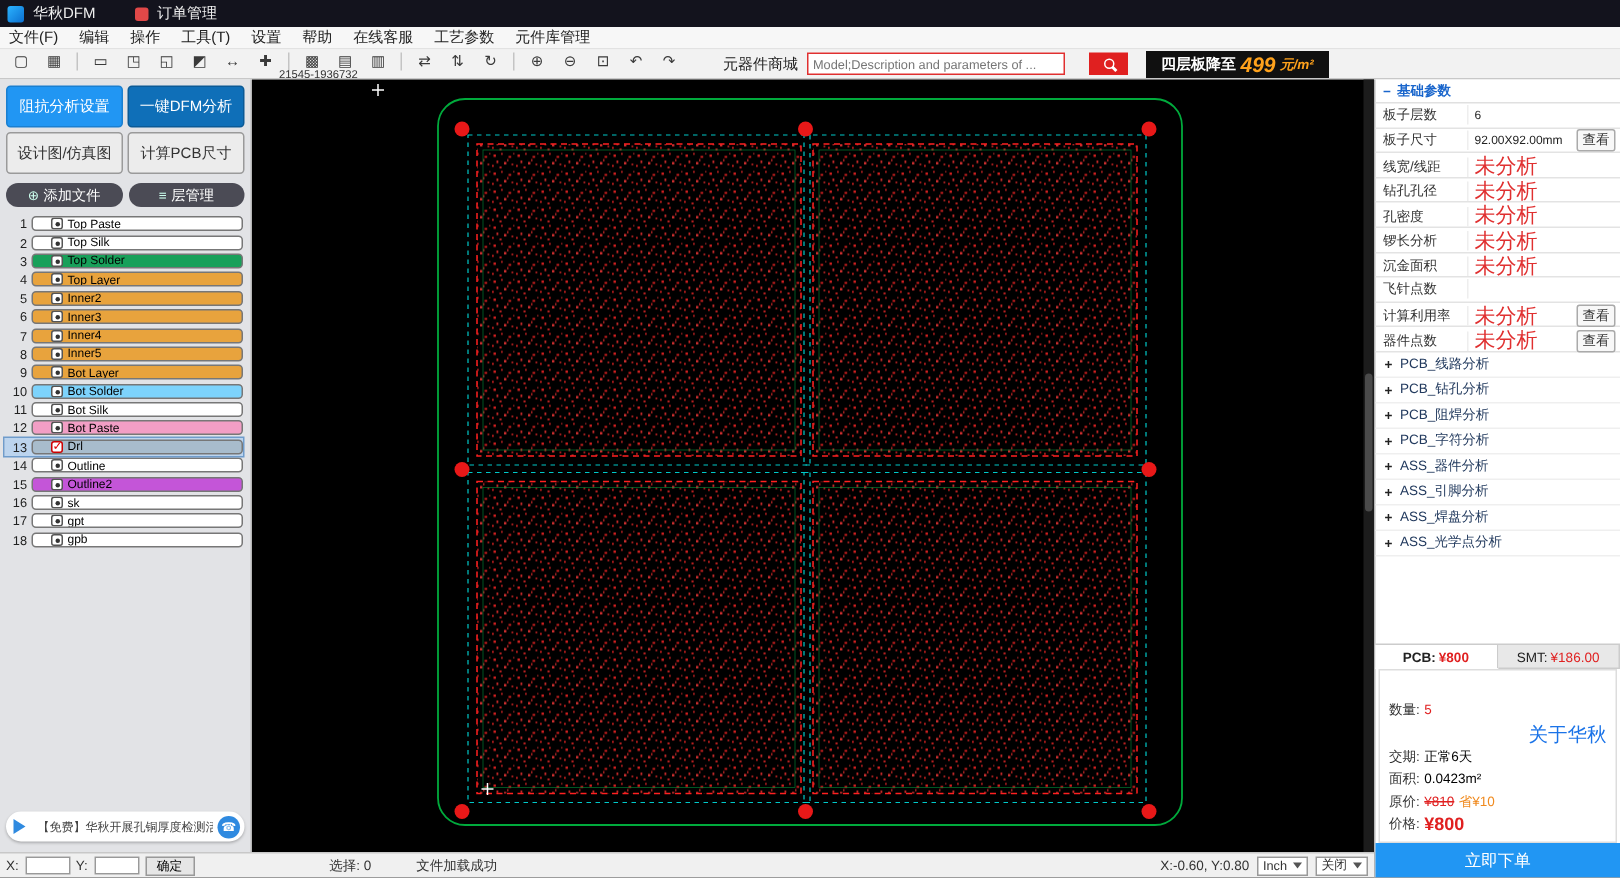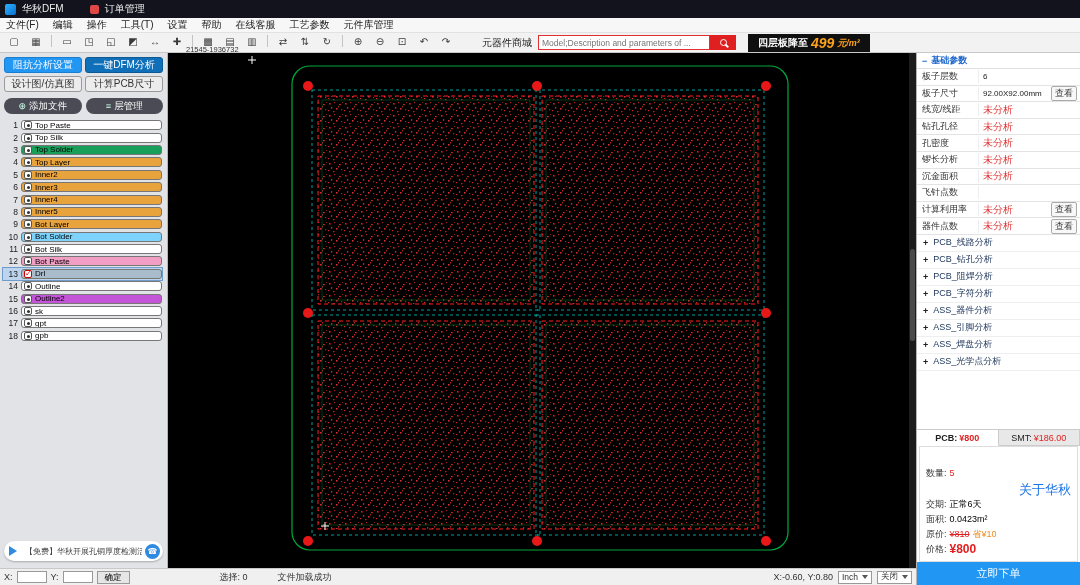--- a/index.html
+++ b/index.html
@@ -21,48 +21,48 @@
   .menubar{position:absolute;top:18px;left:0;right:0;height:15px;background:#f7f7f7;border-bottom:1px solid #e2e2e2;
     display:flex;align-items:center;font-size:10px;color:#222;padding-left:6px;gap:14px;}
   .menubar span{cursor:default;}
 
   
   .toolbar{position:absolute;top:33px;left:0;right:0;height:20px;background:#f2f2f2;border-bottom:1px solid #c8c8c8;
     display:flex;align-items:flex-start;padding:1px 0 0 4px;gap:2px;}
   .tool{width:20px;height:14px;display:flex;align-items:center;justify-content:center;font-size:10px;color:#3a3a3a;}
   .tsep{width:1px;height:12px;background:#c4c4c4;margin:1px 3px 0 3px;}
   .shoplabel{font-size:10px;color:#222;margin:2px 0 0 24px;}
-  .searchwrap{display:flex;align-items:flex-end;margin:1px 0 0 4px;}
+  .searchwrap{display:flex;align-items:flex-end;margin:1px 0 0 4px;gap:16px;}
   .searchinput{width:172px;height:15px;border:1px solid #e03030;font-size:8.5px;padding:0 3px;color:#555;outline:none;}
   .searchbtn{width:26px;height:15px;background:#e02020;display:flex;align-items:center;justify-content:center;border:none;cursor:pointer;}
   .mag{width:7px;height:7px;border:1.5px solid #fff;border-radius:50%;position:relative;display:inline-block;}
   .mag::after{content:"";position:absolute;width:4px;height:1.5px;background:#fff;transform:rotate(45deg);right:-3px;bottom:-1px;}
   .banner{margin:0 0 0 10px;height:18px;background:#101010;display:flex;align-items:center;padding:0 10px;gap:3px;}
   .banner .btext{color:#fff;font-size:10px;font-weight:bold;}
   .banner .bprice{color:#ffa21c;font-size:14px;font-style:italic;font-weight:bold;}
   .banner .bunit{color:#ffa21c;font-size:9px;font-style:italic;font-weight:bold;}
   .readout{position:absolute;top:45px;left:186px;font-size:7.5px;color:#333;z-index:5;}
 
   
   .leftpanel{position:absolute;top:53px;left:0;width:168px;bottom:17px;background:#e2e3e6;border-right:1px solid #b5b5b5;}
   .abtns{display:grid;grid-template-columns:1fr 1fr;gap:3px;padding:4px;}
-  .abtn{height:16px;border-radius:3px;font-size:10px;display:flex;align-items:center;justify-content:center;
+  .abtn{height:28px;border-radius:3px;font-size:10px;display:flex;align-items:center;justify-content:center;
     border:1px solid #9a9a9a;background:#ececec;color:#333;cursor:pointer;}
   .abtn.b1{background:#2196f3;border-color:#1a7fd0;color:#fff;}
   .abtn.b2{background:#0f6fb8;border-color:#0b5a96;color:#fff;}
   .fbtns{display:flex;gap:4px;padding:2px 4px 3px 4px;}
   .fbtn{flex:1;height:16px;border-radius:8px;background:#4b4b55;color:#fff;font-size:9.5px;
     display:flex;align-items:center;justify-content:center;gap:3px;border:none;cursor:pointer;}
   .fbtn .fi{font-size:9px;color:#cfe;}
   .layers{padding:2px 5px 0 3px;}
   .lrow{display:flex;align-items:center;height:12.4px;cursor:pointer;}
   .lrow.selected{background:#bcd4ee;outline:1px solid #6f9ccb;}
   .lnum{width:15px;text-align:right;font-size:8.5px;color:#222;margin-right:3px;}
   .pill{flex:1;height:10px;border-radius:3px;border:1px solid #777;display:flex;align-items:center;
-    font-size:8px;color:#000;padding-left:2px;gap:3px;overflow:hidden;}
+    font-size:8px;color:#000;padding-left:12px;gap:3px;overflow:hidden;}
   .eye{width:8px;height:8px;background:#fff;border:1px solid #555;border-radius:2px;position:relative;flex:0 0 auto;}
   .eye::after{content:"";position:absolute;width:3px;height:3px;background:#333;border-radius:50%;left:2px;top:2px;}
   .pill.checked .eye{border-color:#c00;}
   .pill.checked .eye::after{content:"✓";width:auto;height:auto;background:none;color:#d00;font-size:8px;
     font-weight:bold;left:0;top:-2px;}
   .lname{white-space:nowrap;}
   .notice{position:absolute;left:4px;right:4px;bottom:7px;height:20px;background:#fff;border-radius:10px;
     display:flex;align-items:center;font-size:8px;color:#444;padding:0 3px 0 5px;gap:3px;box-shadow:0 1px 2px rgba(0,0,0,.25);}
   .hornicon{width:0;height:0;border:5px solid transparent;border-left:8px solid #2f8ae0;flex:0 0 auto;}
   .csicon{margin-left:auto;width:15px;height:15px;border-radius:50%;background:#2f8ae0;color:#fff;
@@ -77,21 +77,21 @@
 
   
   .rightpanel{position:absolute;top:53px;right:0;width:164px;bottom:0;background:#fff;border-left:1px solid #b5b5b5;
     display:flex;flex-direction:column;font-size:9px;}
   .rphead{height:16px;display:flex;align-items:center;gap:4px;padding-left:5px;color:#1a66cc;font-weight:bold;
     border-bottom:1px solid #e0e0e0;}
   .rphead .minus{font-weight:bold;color:#1a66cc;}
   .prow{display:grid;grid-template-columns:62px 1fr 30px;align-items:center;height:16.6px;border-bottom:1px solid #e3e3e3;}
   .plabel{padding-left:5px;color:#333;border-right:1px solid #eee;}
   .pval{padding-left:4px;color:#222;font-size:8px;}
-  .pval.na{color:#e03030;font-size:10px;font-family:Liberation Mono, monospace;}
+  .pval.na{color:#e03030;font-size:14px;font-family:Liberation Mono, monospace;}
   .pact{justify-self:end;margin-right:3px;color:#333;cursor:pointer;}
   .pact:not(:empty){border:1px solid #aaa;border-radius:2px;padding:0 3px;background:#f8f8f8;}
   .sect{display:flex;align-items:center;gap:5px;height:17px;padding-left:6px;border-bottom:1px solid #efefef;
     color:#223a5e;cursor:pointer;}
   .sect .plus{font-weight:bold;color:#222;}
   .rspacer{flex:1;}
   .pricetabs{display:flex;height:17px;border-top:1px solid #ccc;}
   .ptab{flex:1;display:flex;align-items:center;justify-content:center;gap:2px;font-size:9px;background:#e8e8e8;
     border-bottom:1px solid #ccc;border-right:1px solid #ccc;cursor:pointer;color:#222;}
   .ptab.active{background:#fff;border-bottom:1px solid #fff;font-weight:bold;}

